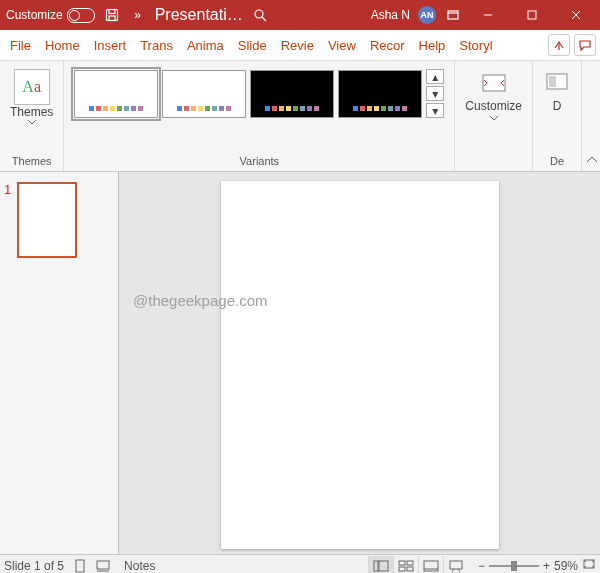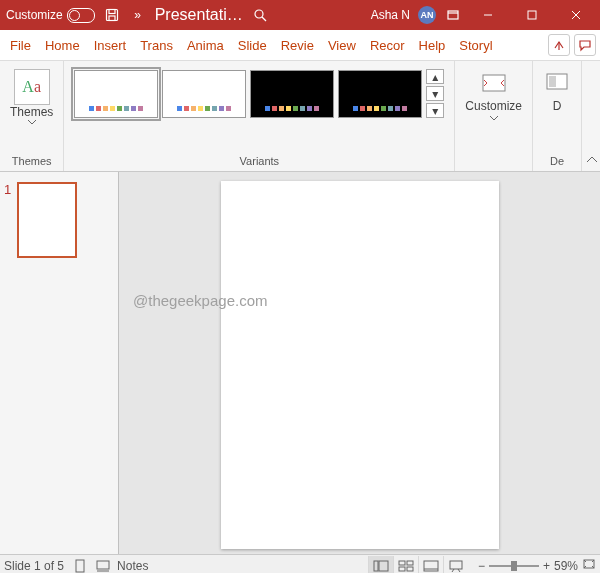--- a/index.html
+++ b/index.html
@@ -44,21 +44,21 @@
     .thumb-wrap { display:flex; gap:6px; }
     .thumb-num { font-size:13px; color:#b7312c; }
     .thumb { width:56px; height:72px; background:#fff; border:2px solid #c9562f; }
     .canvas { flex:1; position:relative; display:flex; align-items:center; justify-content:center; }
     .slide { width:278px; height:368px; background:#fff; box-shadow:0 1px 3px rgba(0,0,0,0.3); margin-top:4px;}
     .wm { position:absolute; left:14px; top:120px; color:#a0a0a0; font-size:15px; }
     .php-badge { position:absolute; right:4px; bottom:6px; display:flex; }
     .php-badge span:first-child { background:#e63946; color:#fff; font-weight:bold; font-size:13px; padding:2px 6px; border-radius:2px 0 0 2px; }
     .php-badge span:last-child { background:#222; width:38px; }
     .statusbar { display:flex; align-items:center; height:21px; background:#f0f0f0; border-top:1px solid #c9c9c9; padding:0 4px; gap:10px; font-size:12px; color:#555; }
-    .statusbar .sbtn { display:flex; align-items:center; gap:7px; cursor:pointer; }
+    .statusbar .sbtn { display:flex; align-items:center; gap:14px; cursor:pointer; }
     .views { display:flex; margin-left:auto; gap:0; }
     .views .v { width:24px; height:20px; display:flex; align-items:center; justify-content:center; cursor:pointer; border-left:1px solid #d8d8d8; }
     .views .v.active { background:#ddd; }
     .views svg { stroke:#666; fill:none; stroke-width:1; }
     .zoom { display:flex; align-items:center; gap:4px; }
     .zslider { width:50px; height:2px; background:#999; position:relative; }
     .zslider::after{content:"";position:absolute;width:6px;height:10px;background:#888;top:-4px;left:22px;}
   </style>
 </head>
 <body>

